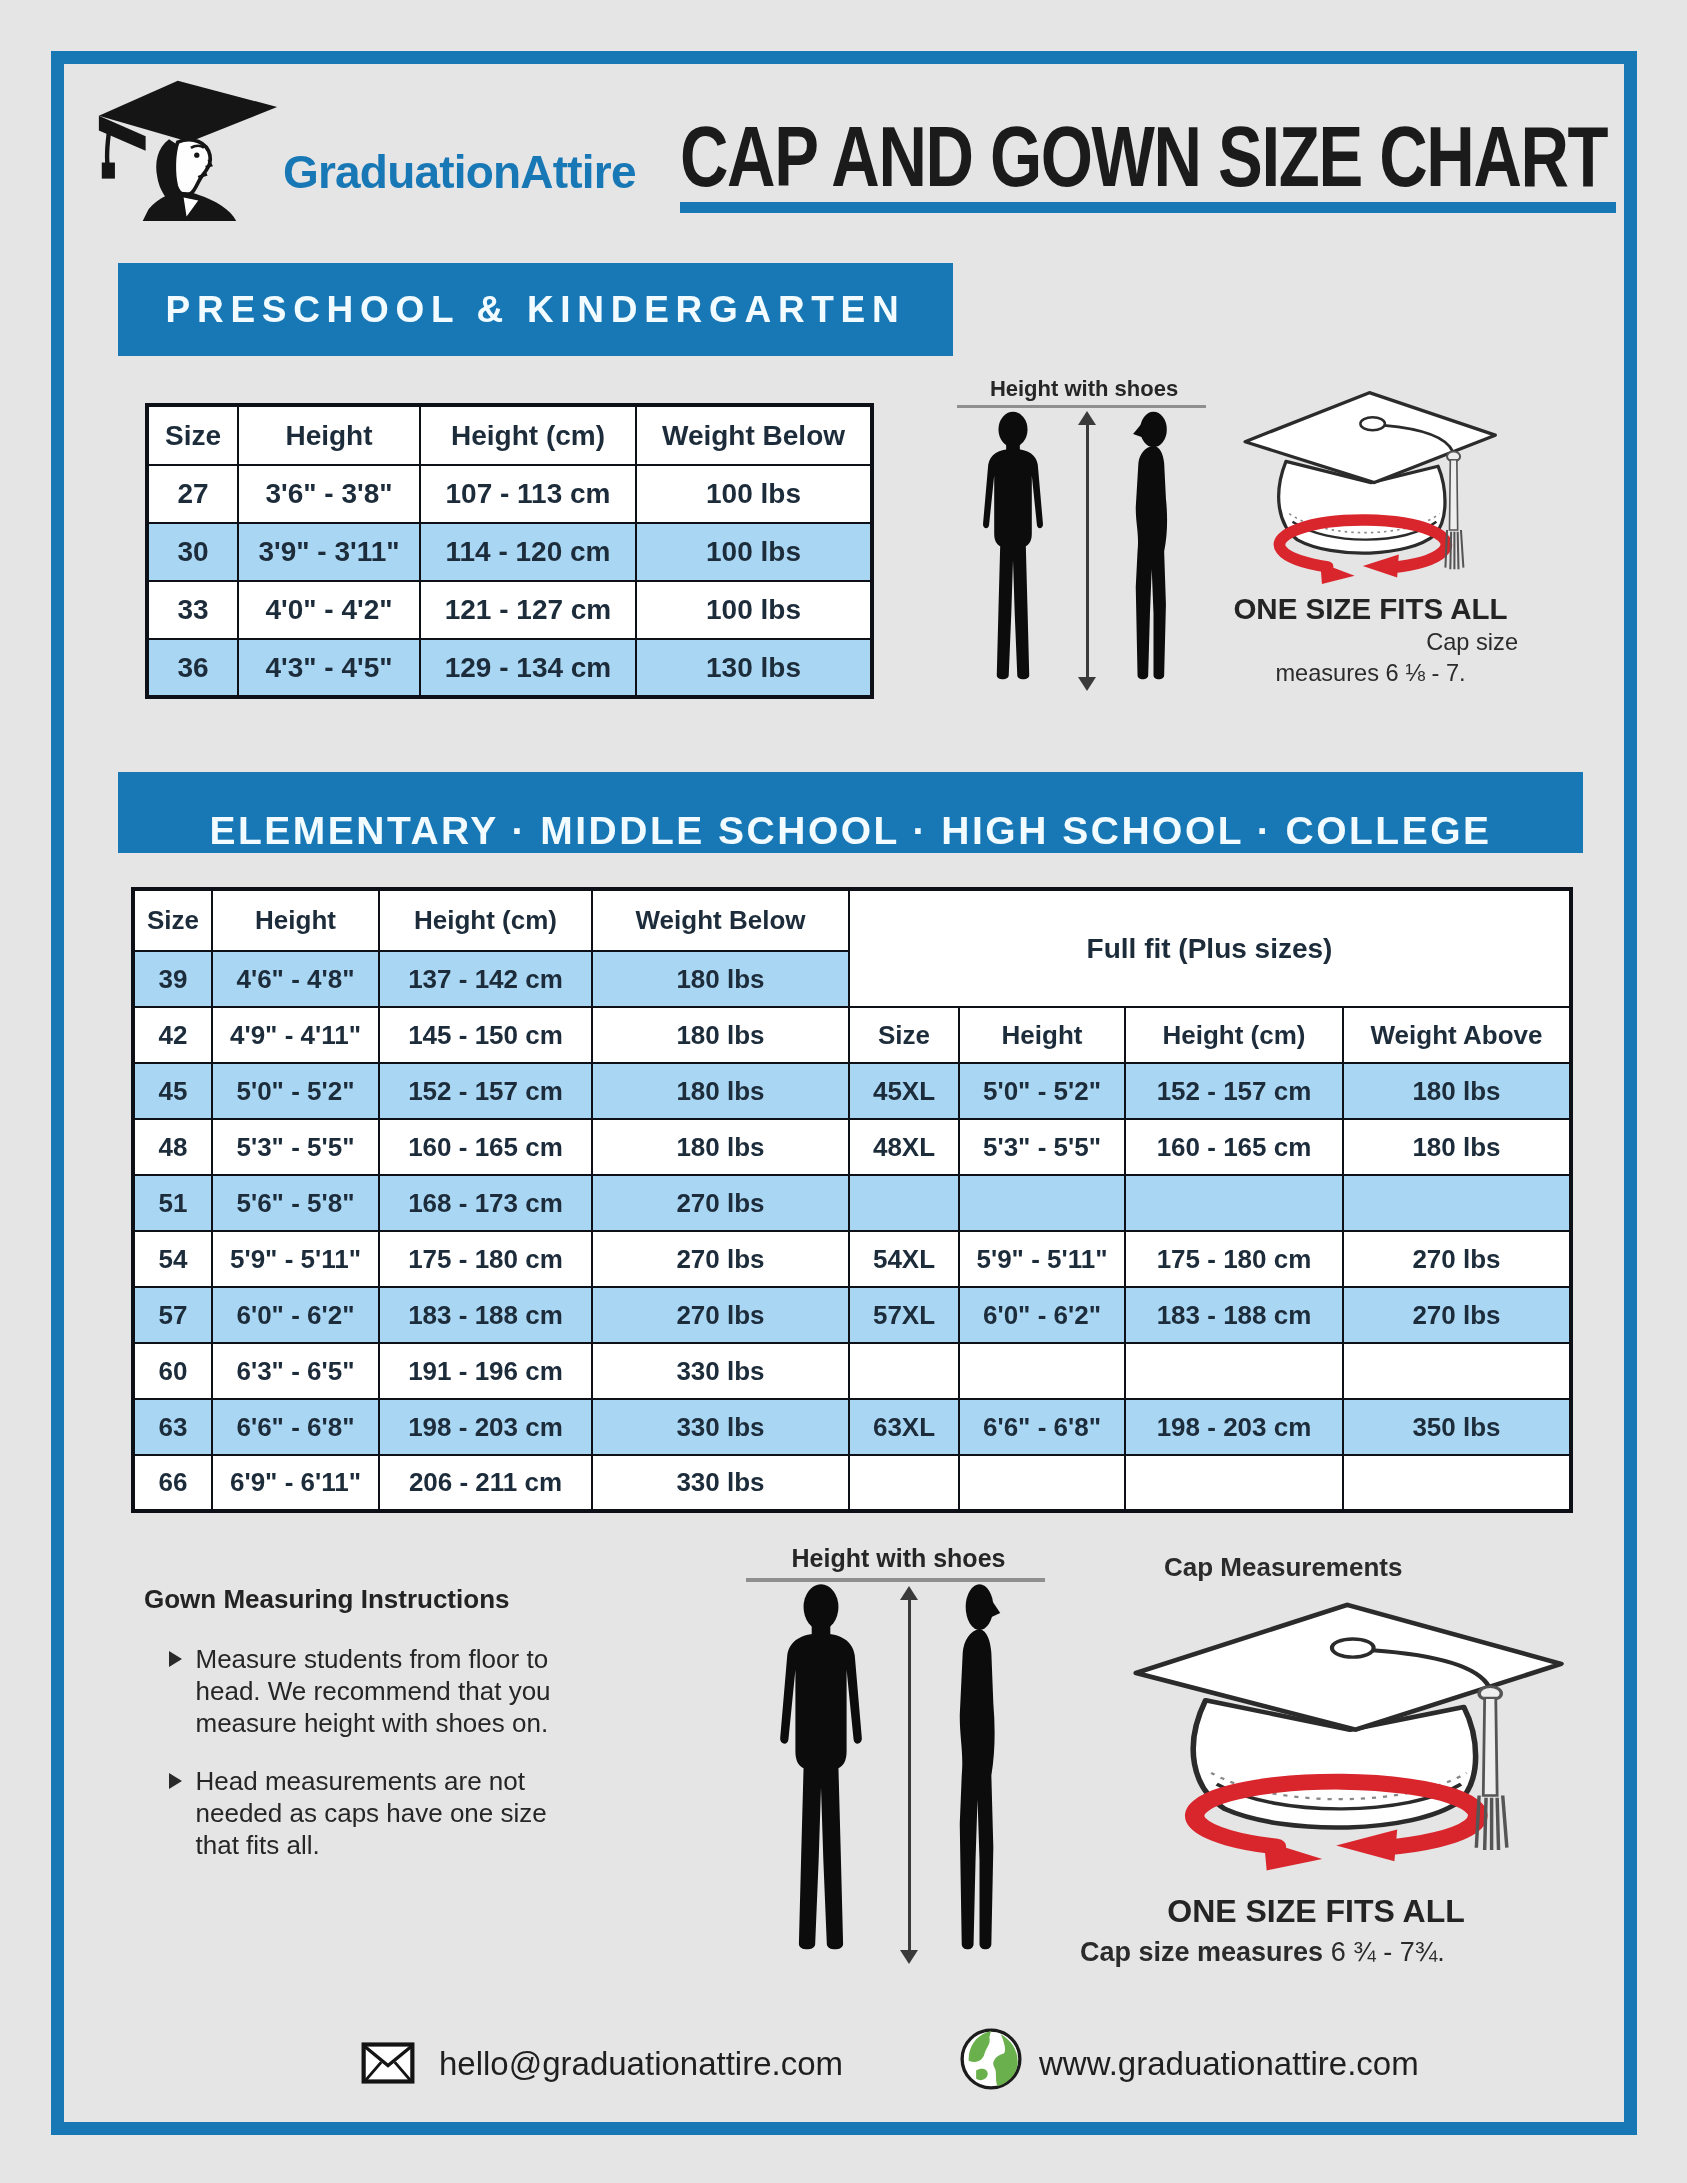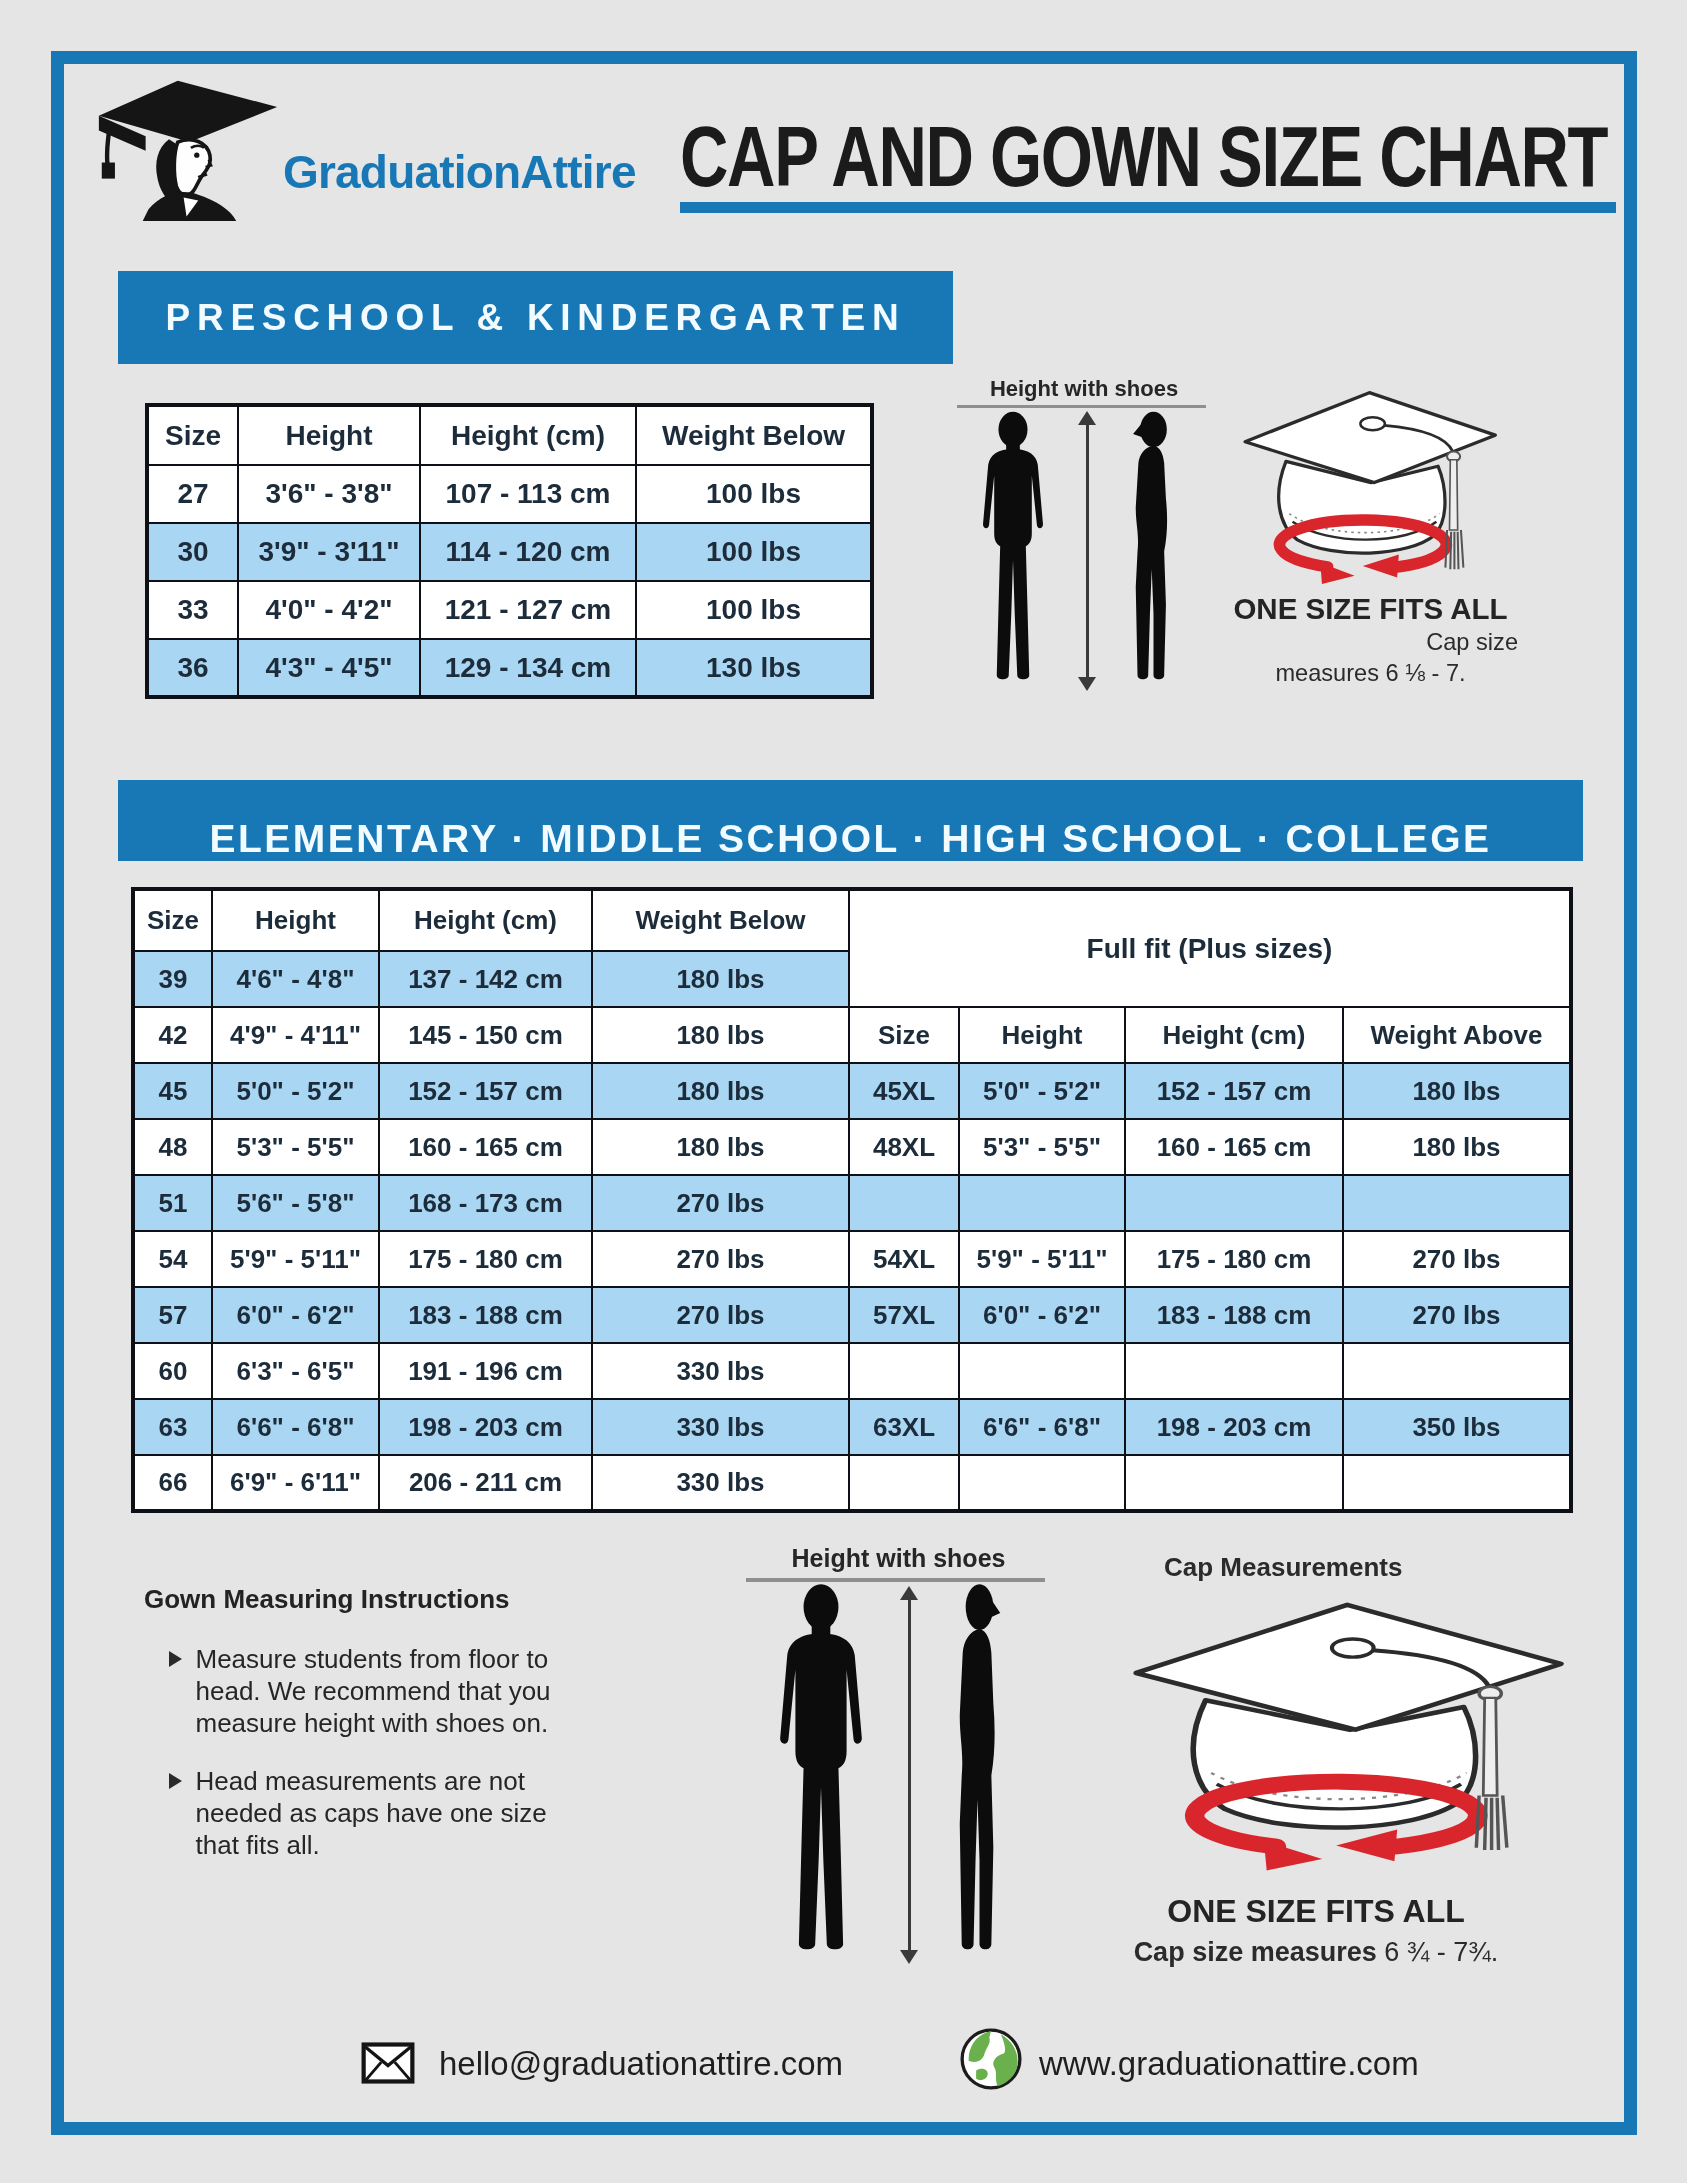--- a/index.html
+++ b/index.html
@@ -10,21 +10,21 @@
   .abs{position:absolute;}
 
   
   .brand{position:absolute;left:283px;top:145px;font-size:46px;font-weight:bold;color:#1878b6;letter-spacing:-0.8px;}
   .title{position:absolute;left:680px;top:113px;font-size:86px;line-height:86px;font-weight:bold;color:#1b1b1b;
          letter-spacing:-1.7px;transform:scaleX(0.78);transform-origin:left top;white-space:nowrap;}
   .title-underline{position:absolute;left:680px;top:202px;width:936px;height:11px;background:#1878b6;}
 
   
   .banner{position:absolute;background:#1878b6;color:#f2fbff;display:flex;align-items:center;justify-content:center;
-          font-weight:bold;margin-top:8px;}
+          font-weight:bold;}
   .banner1{left:118px;top:263px;width:835px;height:93px;font-size:37px;letter-spacing:6.7px;}
   .banner2{left:118px;top:772px;width:1465px;height:81px;font-size:39px;letter-spacing:2.5px;align-items:flex-end;}
 
   
   table.tbl{position:absolute;border-collapse:collapse;table-layout:fixed;background:#fff;}
   .tbl th,.tbl td{border:2.5px solid #0d1117;text-align:center;vertical-align:middle;
                   font-weight:bold;color:#1d2c3a;overflow:hidden;white-space:nowrap;}
   .tbl{border:4.2px solid #0d1117;}
   .kids-tbl{left:145px;top:403px;width:726px;}
   .kids-tbl th,.kids-tbl td{font-size:28px;}
@@ -58,21 +58,21 @@
   .bullet{position:absolute;display:flex;gap:13.5px;width:472px;}
   .b1{left:169px;top:1643px;}
   .b2{left:169px;top:1765px;}
   .tri{width:0;height:0;border-top:8.4px solid transparent;border-bottom:8.4px solid transparent;
        border-left:13.5px solid #2a2a2a;margin-top:7.6px;flex:0 0 auto;}
   .btext{font-size:26px;line-height:32px;width:396px;color:#262626;}
 
   
   .capm-title{position:absolute;left:1164px;top:1552px;width:371px;text-align:left;font-size:26px;font-weight:bold;color:#2b2b2b;}
   .osfa2{position:absolute;left:1122px;top:1893px;width:388px;text-align:center;font-size:32px;font-weight:bold;color:#242424;}
-  .capsize2{position:absolute;left:1080px;top:1937px;width:472px;text-align:center;font-size:27px;color:#2b2b2b;}
+  .capsize2{position:absolute;left:1080px;top:1937px;width:472px;font-size:27px;color:#2b2b2b;}
   .capsize2 .bold{font-weight:bold;}
 
   
   .email{position:absolute;left:439px;top:2045px;font-size:33px;color:#1f1f1f;}
   .website{position:absolute;left:1039px;top:2045px;font-size:33px;color:#1f1f1f;}
 </style>
 </head>
 <body>
 
 <div class="page">

